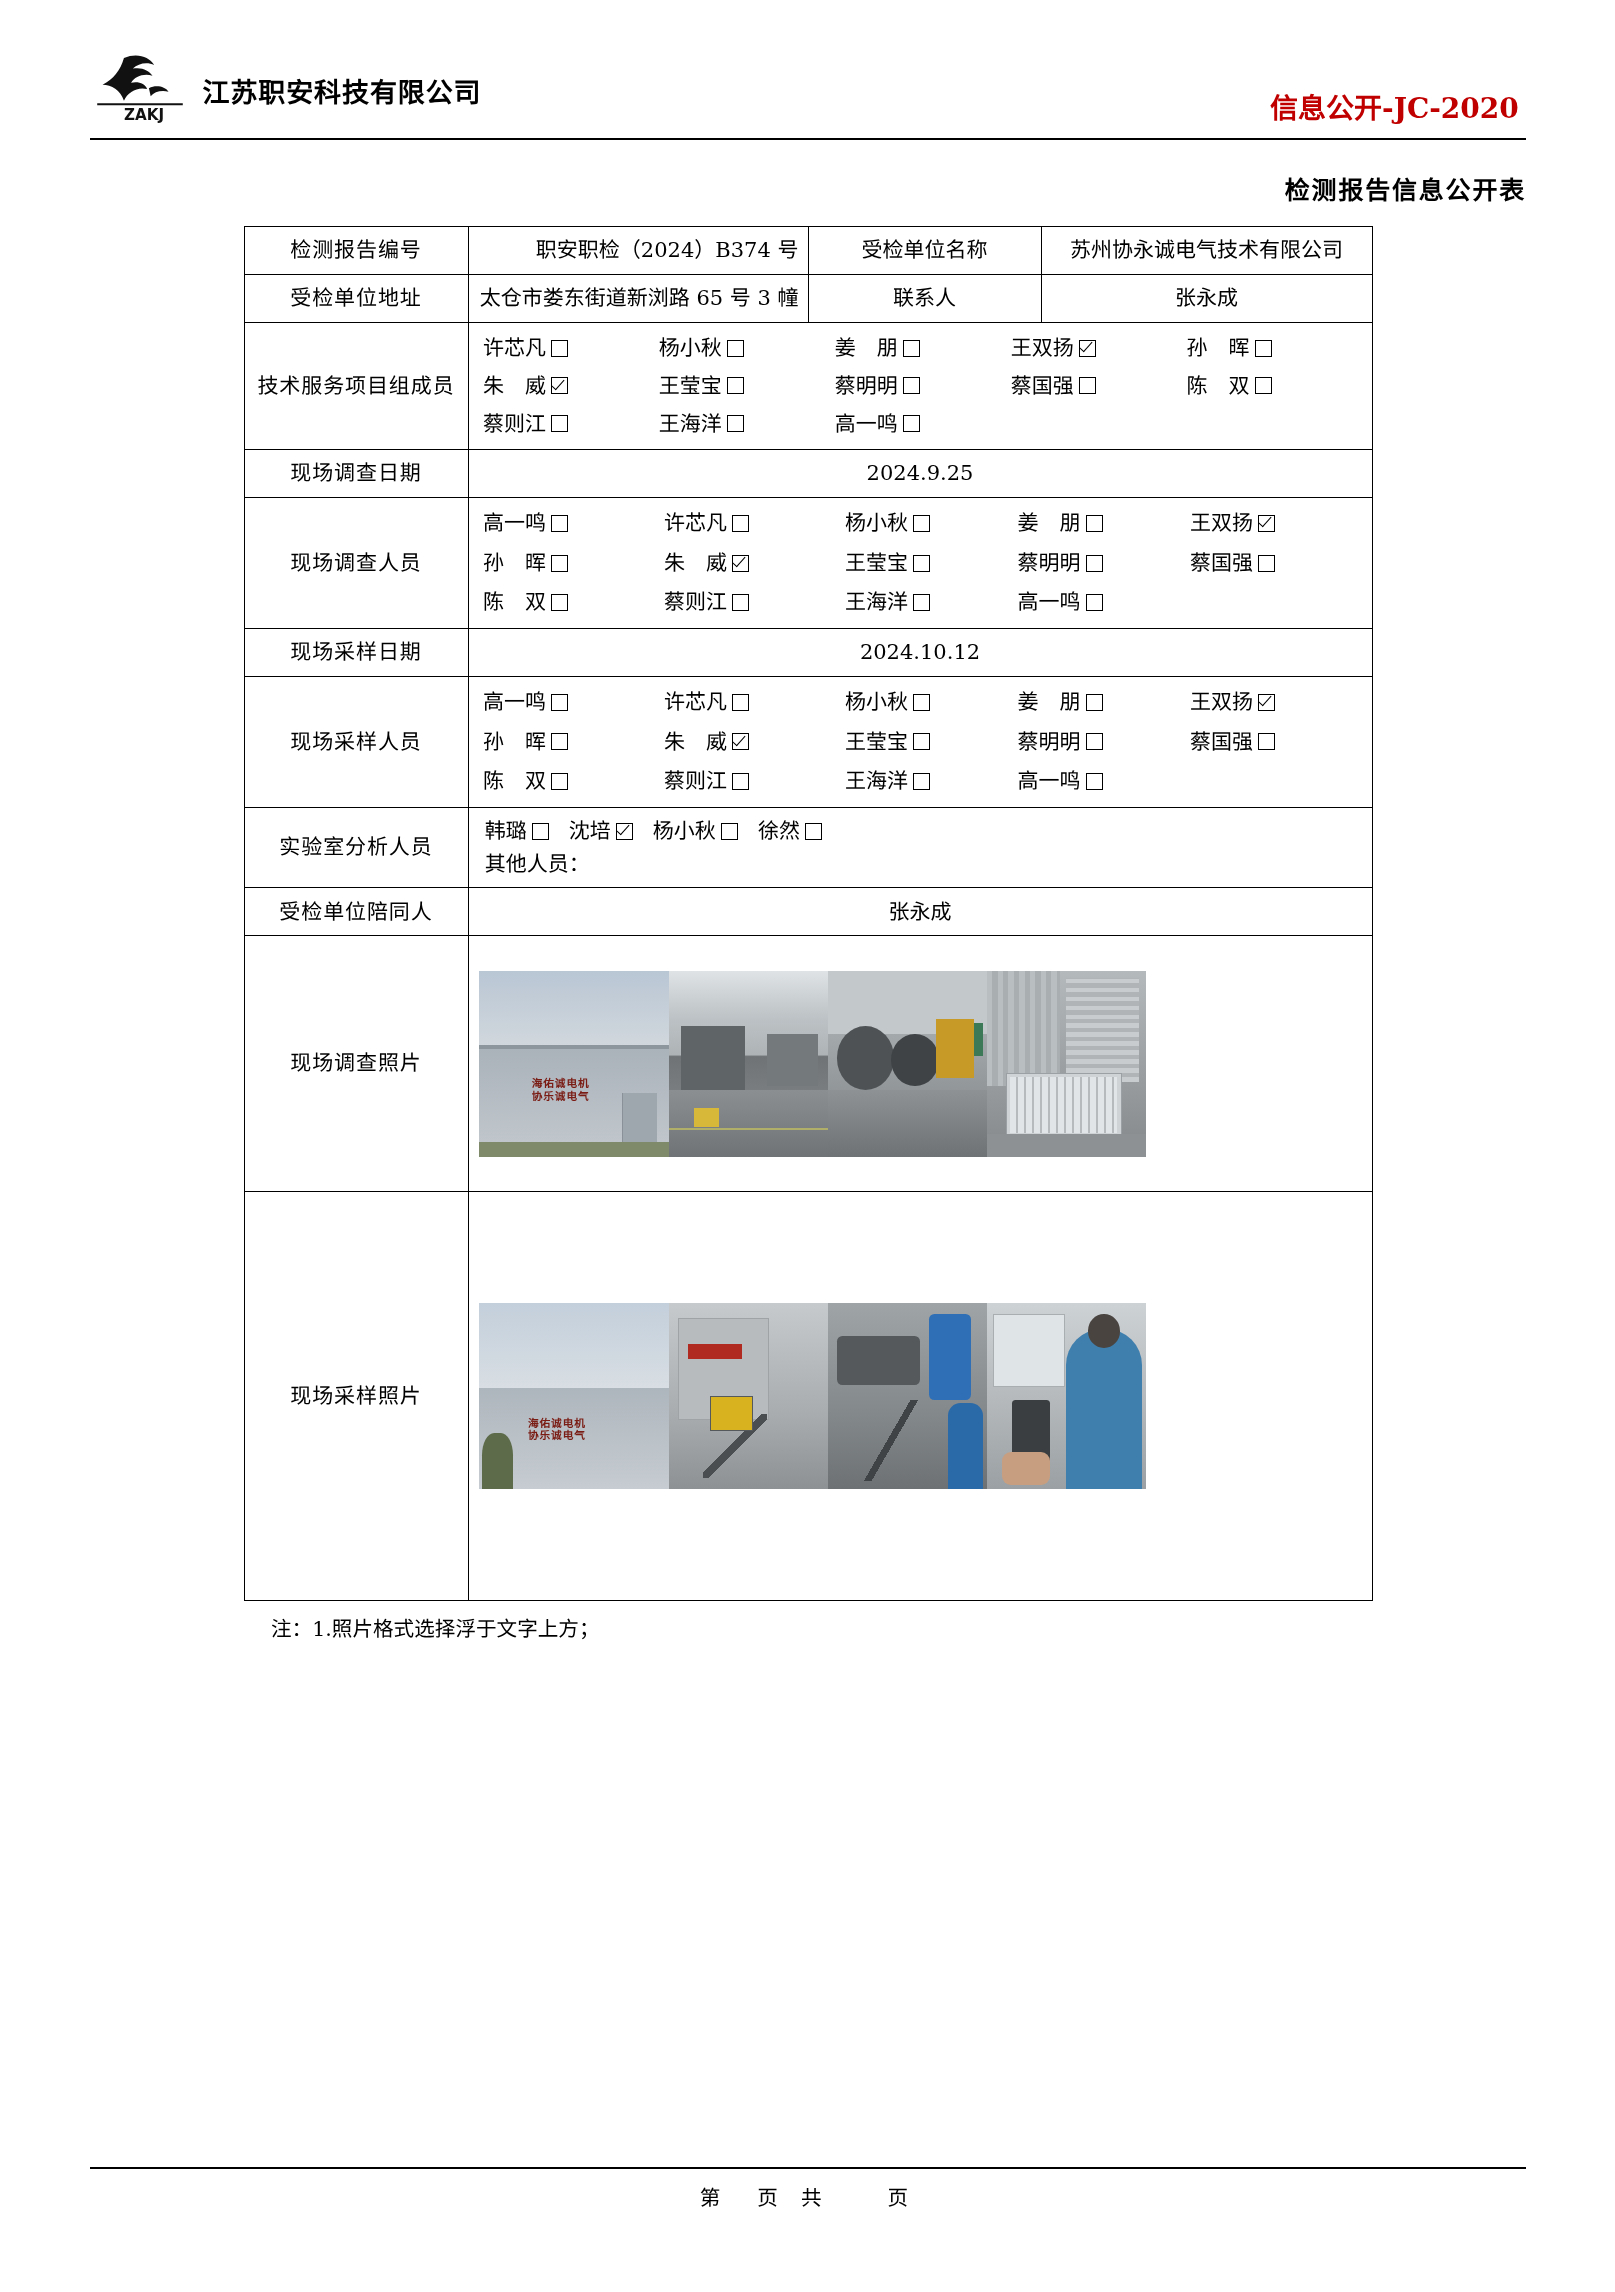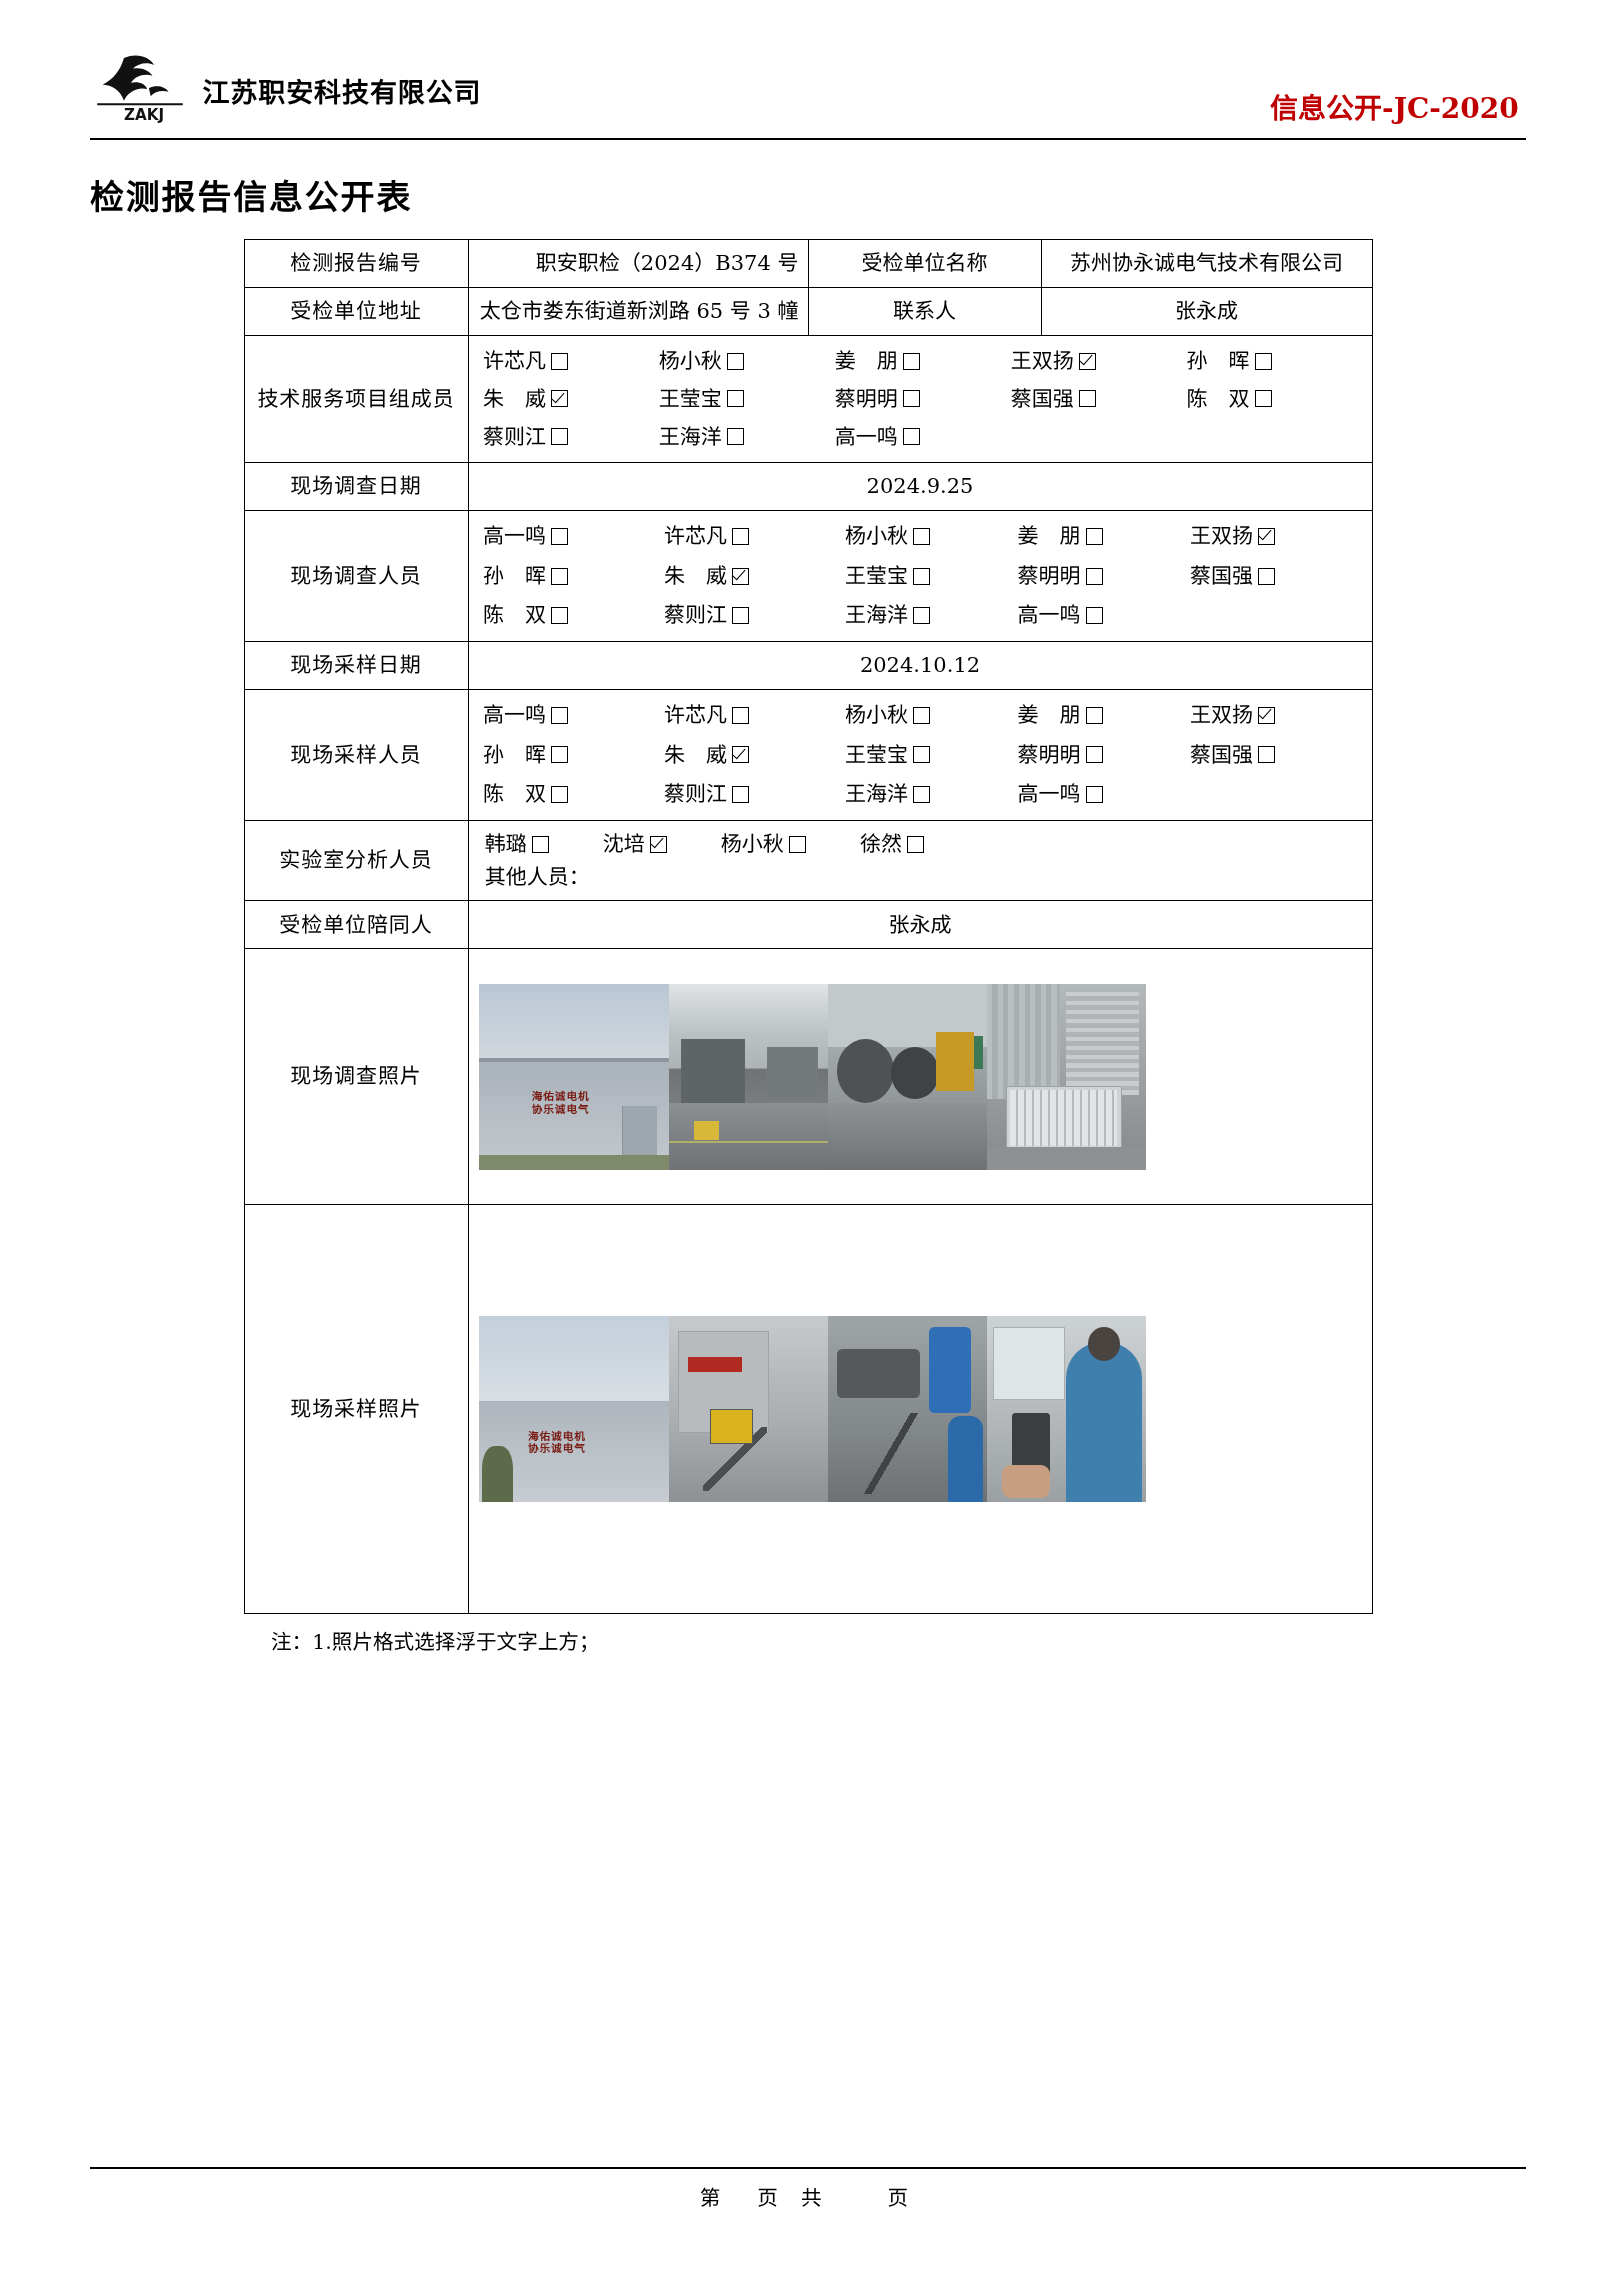--- a/index.html
+++ b/index.html
@@ -48,22 +48,22 @@
   }
   .doc-code {
     font-size: 28px;
     font-weight: bold;
     color: #c00000;
     padding-bottom: 5.4px;
     padding-right: 7.2px;
   }
   
   .doc-title {
-    text-align: left;
-    font-size: 34px;
+    text-align: right;
+    font-size: 25px;
     font-weight: bold;
     margin: 30px 0 19.7px 0;
     letter-spacing: 1.8px;
   }
   
   table.main {
     border-collapse: collapse;
     width: 1128px;
     margin: 0 auto;
     table-layout: fixed;
@@ -103,21 +103,20 @@
     width: 5.4px;
     height: 11.6px;
     border: solid #000;
     border-width: 0 1.8px 1.8px 0;
     transform: rotate(42deg);
   }
   .names-row {
     display: flex;
     flex-wrap: nowrap;
     white-space: nowrap;
-    gap: 34px;
   }
   .names-grid {
     display: grid;
     grid-template-columns: repeat(5, 1fr);
     row-gap: 5.4px;
     padding: 1.8px 0 1.8px 5.4px;
   }
   .names-grid-3 {
     display: grid;
     grid-template-columns: 1.05fr 1.05fr 1fr 1fr 1fr;

